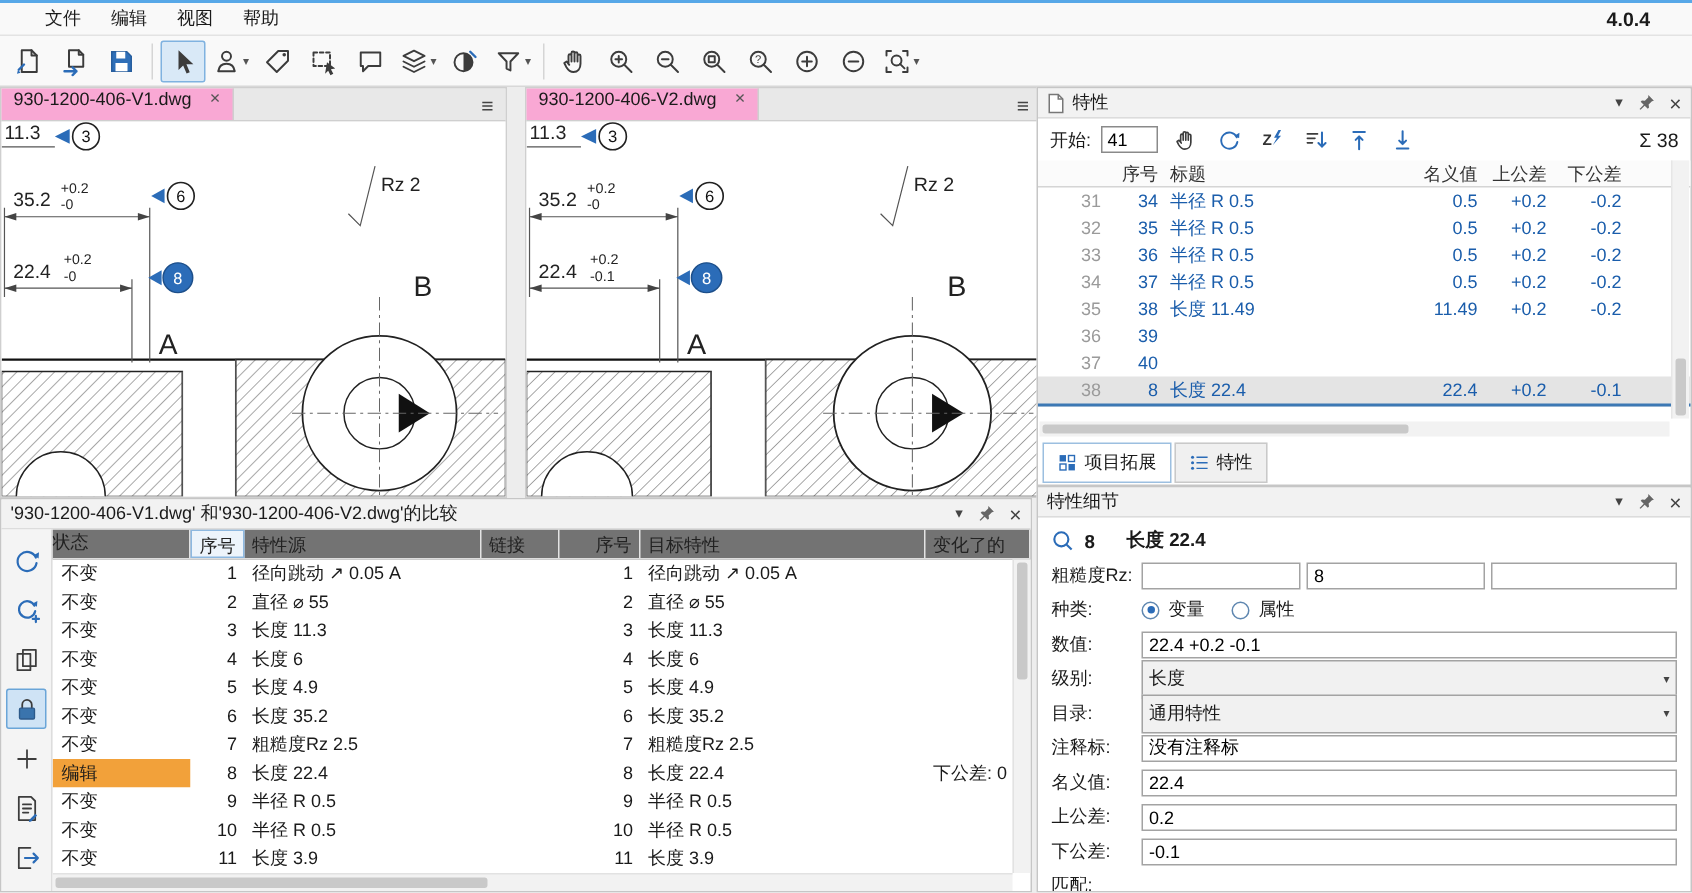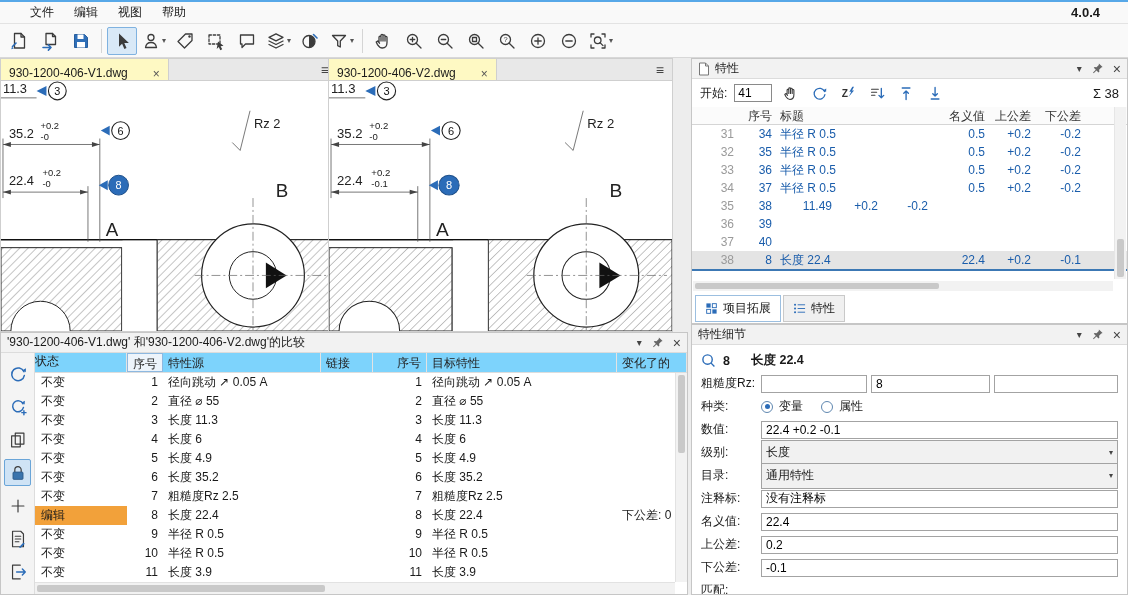--- a/index.html
+++ b/index.html
@@ -19,23 +19,23 @@
   .tsep{width:1px;height:24px;background:#d5d5d5;margin:0 4px}
   .ic{display:block}
   .ic .s{stroke:#3c3c3c;fill:none;stroke-width:1.3;stroke-linecap:round;stroke-linejoin:round}
   .ic .sb{stroke:#2b6cb8;fill:none;stroke-width:1.6;stroke-linecap:round;stroke-linejoin:round}
   .ic .f{fill:#3c3c3c;stroke:none}
   .ic .fb{fill:#2b6cb8;stroke:none}
   .ic .fw{fill:#fff;stroke:none}
   
   .doc-pane{position:absolute;top:58px;height:274px;background:#ececec;border:1px solid #cfcfcf}
   .doc1{left:0;width:338px}
-  .doc2{left:328px;width:345px}
+  .doc2{left:350px;width:345px}
   .doctab-bar{height:22px;display:flex;align-items:stretch;background:#e8e8e8;border-bottom:1px solid #cfcfcf}
-  .doctab{background:#fef9c3;border-right:1px solid #cfcfcf;display:flex;align-items:flex-end;gap:25px;padding:0 8px}
+  .doctab{background:#f9a8d4;border-right:1px solid #cfcfcf;display:flex;align-items:flex-start;gap:12px;padding:0 8px}
   .doctab .close{color:#555;font-size:12px;line-height:1}
   .doctab-menu{margin-left:auto;display:flex;align-items:center;padding:0 8px;color:#444;font-size:14px}
   .canvas{position:absolute;left:0;top:22px;right:0;bottom:0;background:#fff;overflow:hidden}
   .dwg{display:block}
   .dwg text{font-family:"Liberation Sans","DejaVu Sans",sans-serif}
   .dim{font-size:13px;fill:#222}
   .dimtol{font-size:9.5px;fill:#222}
   .letter{font-size:19px;fill:#222}
   .thin{stroke:#555;stroke-width:0.8;fill:none}
   .bold{stroke:#111;stroke-width:1.5;fill:none}
@@ -52,21 +52,21 @@
   .hicons{margin-left:auto;display:flex;gap:9px;align-items:center;color:#444}
   .hicon{line-height:1;font-size:10px}
   .hclose{font-size:14px}
   
   .compare-panel{left:0;top:332px;width:688px;height:263px}
   .cmp-body{position:absolute;left:0;top:20px;right:0;bottom:0;display:flex}
   .cmp-toolbar{width:34px;background:#f4f4f4;border-right:1px solid #ddd;display:flex;flex-direction:column;align-items:center;padding-top:7px;gap:6px;flex:none}
   .cbtn{width:27px;height:27px;display:flex;align-items:center;justify-content:center;border:1px solid transparent;border-radius:2px}
   .cbtn.active{background:#cfe3f5;border-color:#6aa5d8}
   .cmp-table{flex:1;position:relative;overflow:hidden}
-  .cmp-head{display:flex;height:20px;background:#7dd3fc;border-bottom:1px solid #ddd;color:#222}
+  .cmp-head{display:flex;height:20px;background:#737373;border-bottom:1px solid #ddd;color:#222}
   .ch{padding:2px 5px;border-right:1px solid #e3e3e3;white-space:nowrap;overflow:hidden;flex:none}
   .ch.sorted{border:1px solid #8db8e0;background:#edf4fb}
   .crow{display:flex;height:19px;line-height:19px}
   .cc{padding:0 5px;white-space:nowrap;overflow:hidden;flex:none}
   .w-status{width:92px;padding:0}
   .w-num{width:36px;text-align:right}
   .w-source{width:158px}
   .w-link{width:52px}
   .w-num2{width:54px;text-align:right}
   .w-target{width:190px}
@@ -479,20 +479,21 @@
           <div class="pc pc-num" style="display: inline-block;">37</div>
           <div class="pc pc-title" style="display: inline-block;">半径 R 0.5</div>
           <div class="pc pc-nominal" style="display: inline-block;">0.5</div>
           <div class="pc pc-upper" style="display: inline-block;">+0.2</div>
           <div class="pc pc-lower" style="display: inline-block;">-0.2</div>
           <div class="pc pc-sp" style="display: inline-block;"></div>
         </div>
         <div class="prow">
           <div class="pc pc-idx" style="display: inline-block;">35</div>
           <div class="pc pc-num" style="display: inline-block;">38</div>
+          <div class="pc pc-title" style="display: inline-block;">长度 11.49</div>
           <div class="pc pc-nominal" style="display: inline-block;">11.49</div>
           <div class="pc pc-upper" style="display: inline-block;">+0.2</div>
           <div class="pc pc-lower" style="display: inline-block;">-0.2</div>
           <div class="pc pc-sp" style="display: inline-block;"></div>
         </div>
         <div class="prow">
           <div class="pc pc-idx" style="display: inline-block;">36</div>
           <div class="pc pc-num" style="display: inline-block;">39</div>
           <div class="pc pc-nominal" style="display: inline-block;"></div>
           <div class="pc pc-upper" style="display: inline-block;"></div>

